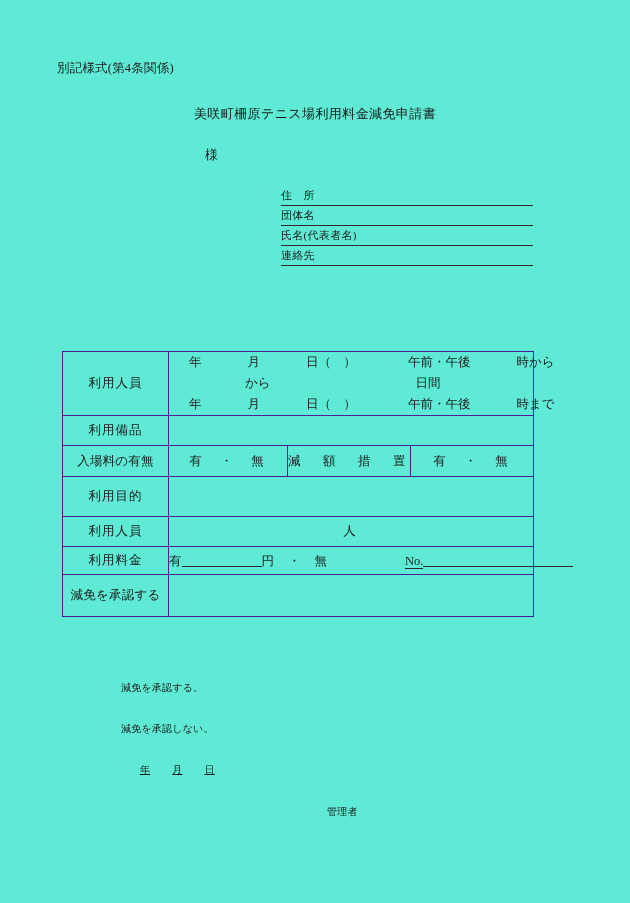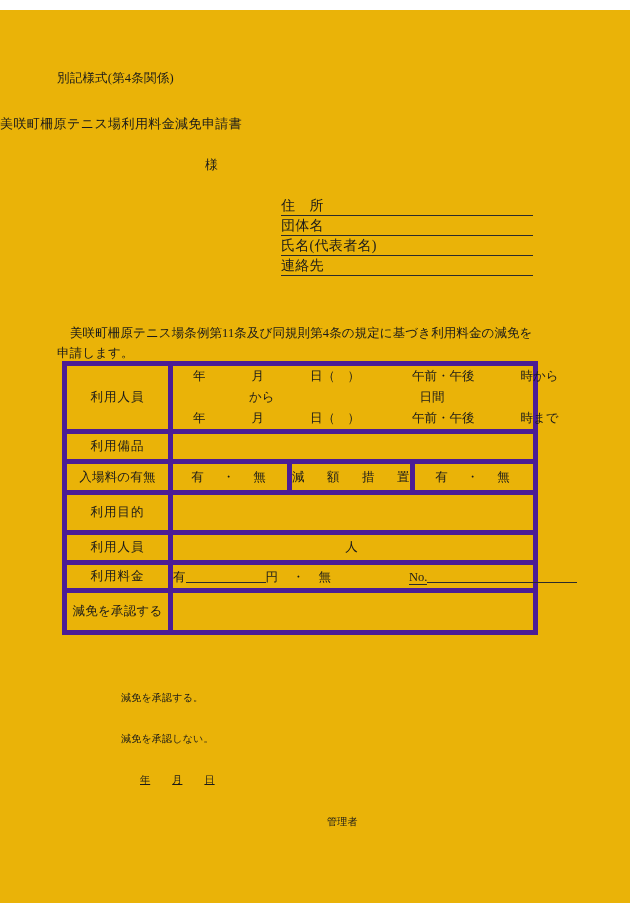--- a/index.html
+++ b/index.html
@@ -11,38 +11,38 @@
     width: 630px;
     height: 903px;
     position: relative;
     font-family: "Liberation Serif", "DejaVu Serif", serif;
     color: #1a1a1a;
     overflow: hidden;
   }
   .page {
     position: absolute;
     inset: 0;
-    background: #eab308;
-    margin-top: 10px;
+    background: #5eead4;
   }
 
   
   .form-code {
     position: absolute;
     left: 57px;
     top: 60px;
     font-size: 12.5px;
     letter-spacing: 0.2px;
     white-space: nowrap;
   }
   .doc-title {
     position: absolute;
     left: 0;
     right: 0;
     top: 105px;
+    text-align: center;
     font-size: 13px;
     letter-spacing: 0.4px;
     white-space: nowrap;
   }
   .addressee {
     position: absolute;
     left: 205px;
     top: 146px;
     font-size: 13px;
     white-space: nowrap;
@@ -51,21 +51,21 @@
   
   .applicant-block {
     position: absolute;
     left: 281px;
     top: 186px;
     width: 252px;
   }
   .applicant-line {
     display: block;
     border-bottom: 1px solid #2b2b2b;
-    font-size: 14px;
+    font-size: 11px;
     line-height: 19px;
     height: 19px;
     white-space: nowrap;
     letter-spacing: 0.3px;
   }
 
   
   .intro {
     position: absolute;
     left: 57px;
@@ -81,21 +81,21 @@
   .form-table {
     position: absolute;
     left: 62px;
     top: 351px;
     width: 471px;
     border-collapse: collapse;
     table-layout: fixed;
     font-size: 12.5px;
   }
   .form-table td {
-    border: 5px solid #4c1d95;
+    border: 1px solid #4c1d95;
     padding: 0;
     vertical-align: middle;
   }
   .lbl {
     width: 106px;
     text-align: center;
     letter-spacing: 1px;
     white-space: nowrap;
   }
   .lbl-tight { letter-spacing: 0.2px; }
@@ -164,21 +164,20 @@
 
   <div class="addressee">様</div>
 
   <div class="applicant-block">
     <span class="applicant-line">住　所</span>
     <span class="applicant-line">団体名</span>
     <span class="applicant-line">氏名(代表者名)</span>
     <span class="applicant-line">連絡先</span>
   </div>
 
-  <div class="intro">美咲町柵原テニス場条例第11条及び同規則第4条の規定に基づき利用料金の減免を申請します。</div>
 
   <table class="form-table">
     <colgroup>
       <col style="width:106px">
       <col style="width:119px">
       <col style="width:123px">
       <col style="width:123px">
     </colgroup>
     <tbody>
 

